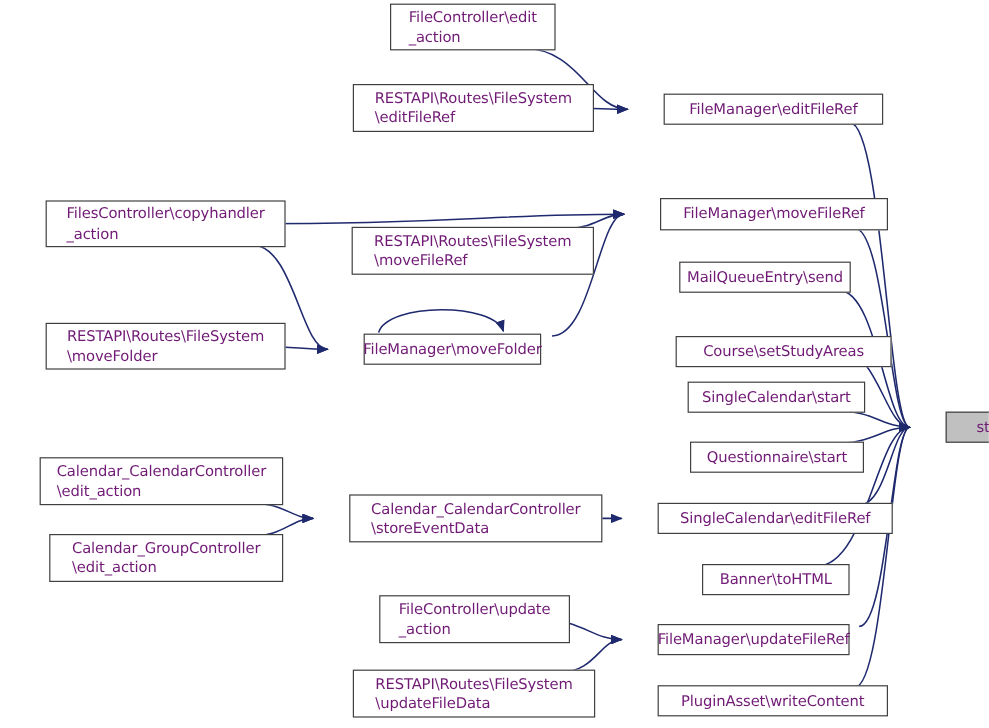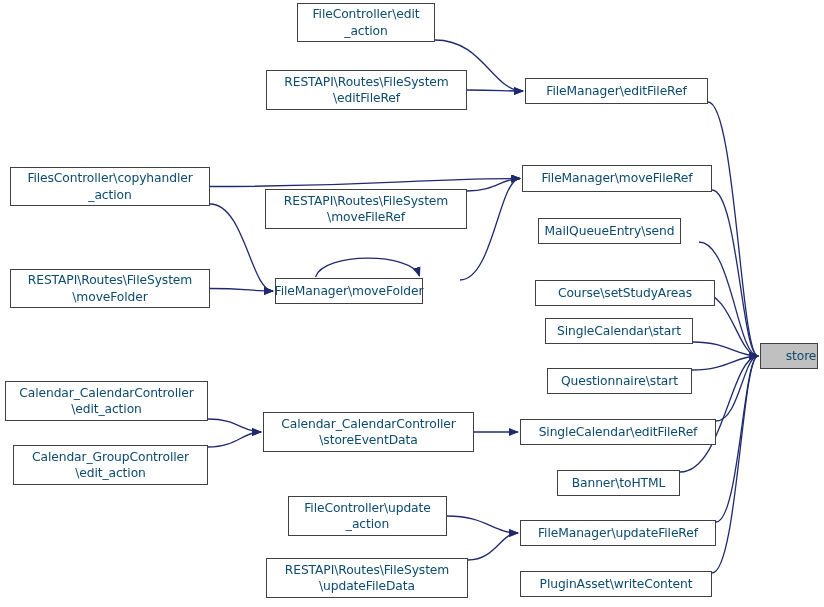--- a/index.html
+++ b/index.html
@@ -7,29 +7,30 @@
     font-family:"DejaVu Sans","Liberation Sans",sans-serif;
     width:824px;height:607px;overflow:hidden;
   }
   #canvas{position:relative;width:824px;height:607px;background:#fff;}
   svg.edges{position:absolute;left:0;top:0;width:824px;height:607px;overflow:visible;}
   .node{
     position:absolute;
     box-sizing:border-box;
     border:1px solid #404040;
     background:#ffffff;
-    color:#0c4a6e;
+    color:#701a75;
     display:flex;
     align-items:center;
     justify-content:center;
-    text-align:center;
+    text-align:left;
     font-size:12.3px;
     line-height:1.32;
     white-space:pre-line;
     letter-spacing:-0.1px;
+    margin-left:28px;
   }
   .node.highlight{background:#c0c0c0;border:1px solid #404040;}
 </style>
 </head>
 <body>
 
 <div id="canvas">
 
   <svg class="edges" viewBox="0 0 824 607" xmlns="http://www.w3.org/2000/svg">
     <defs>
@@ -86,19 +87,19 @@
       <div class="node" style="left: 5px; top: 381px; width: 203px; height: 40px;">Calendar_CalendarController
 \edit_action</div>
       <div class="node" style="left: 263px; top: 412px; width: 211px; height: 40px;">Calendar_CalendarController
 \storeEventData</div>
       <div class="node" style="left: 520px; top: 419px; width: 196px; height: 26px;">SingleCalendar\editFileRef</div>
       <div class="node" style="left: 13px; top: 445px; width: 195px; height: 40px;">Calendar_GroupController
 \edit_action</div>
       <div class="node" style="left: 557px; top: 470px; width: 123px; height: 26px;">Banner\toHTML</div>
       <div class="node" style="left: 288px; top: 496px; width: 159px; height: 40px;">FileController\update
 _action</div>
-      <div class="node" style="left: 520px; top: 520px; width: 196px; height: 26px;">FileManager\updateFileRef</div>
+      <div class="node" style="left: 520px; top: 520px; width: 160px; height: 26px;">FileManager\updateFileRef</div>
       <div class="node" style="left: 266px; top: 558px; width: 202px; height: 40px;">RESTAPI\Routes\FileSystem
 \updateFileData</div>
       <div class="node" style="left: 520px; top: 571px; width: 192px; height: 26px;">PluginAsset\writeContent</div>
     </div>
 
 </div>
 
 </body></html>

